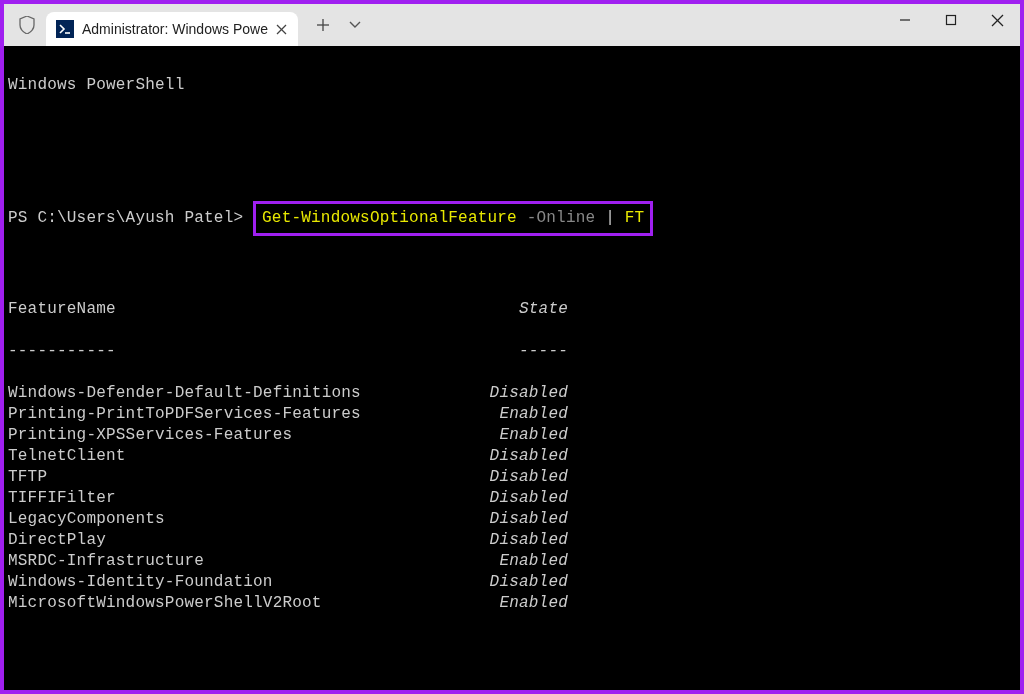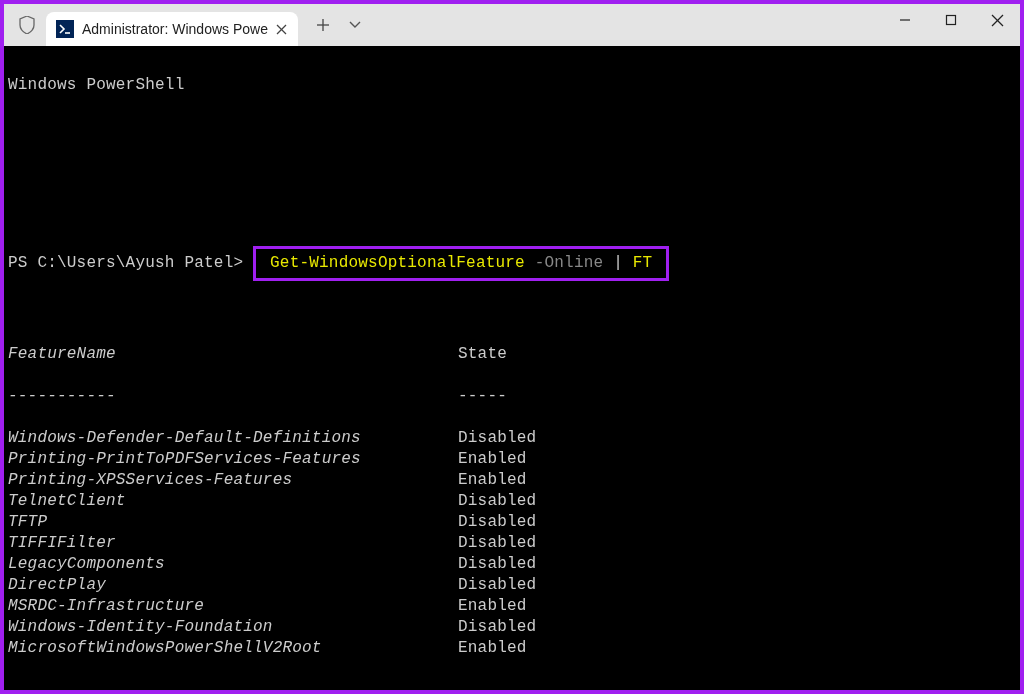--- a/index.html
+++ b/index.html
@@ -104,29 +104,28 @@
     font-family: "Consolas", "Courier New", monospace;
     font-size: 16px;
     line-height: 21px;
     padding: 8px 4px 4px 4px;
     height: calc(100% - 42px);
     white-space: pre;
     letter-spacing: 0.2px;
   }
   .cmd-box {
     border: 3px solid #a020f0;
-    padding: 4px 14px;
+    padding: 4px 6px;
     display: inline-block;
-    margin-top: 45px;
   }
   .cmd-yellow { color: #e8e800; }
   .cmd-gray { color: #888; }
   .feature-row { display: flex; }
-  .col-name { width: 450px; font-style: italic; }
-  .col-state { width: 110px; text-align: left; }
+  .col-name { width: 450px; }
+  .col-state { width: 110px; text-align: right; font-style: italic; }
 </style>
 </head>
 <body>
 
 <div class="titlebar">
   <div class="shield-icon">
     <svg width="16" height="18" viewBox="0 0 16 18">
         <path d="M8 0 L15 3 V9 C15 13 12 16 8 18 C4 16 1 13 1 9 V3 Z" fill="none" stroke="#666" stroke-width="1.3"></path>
       </svg>
   </div>

